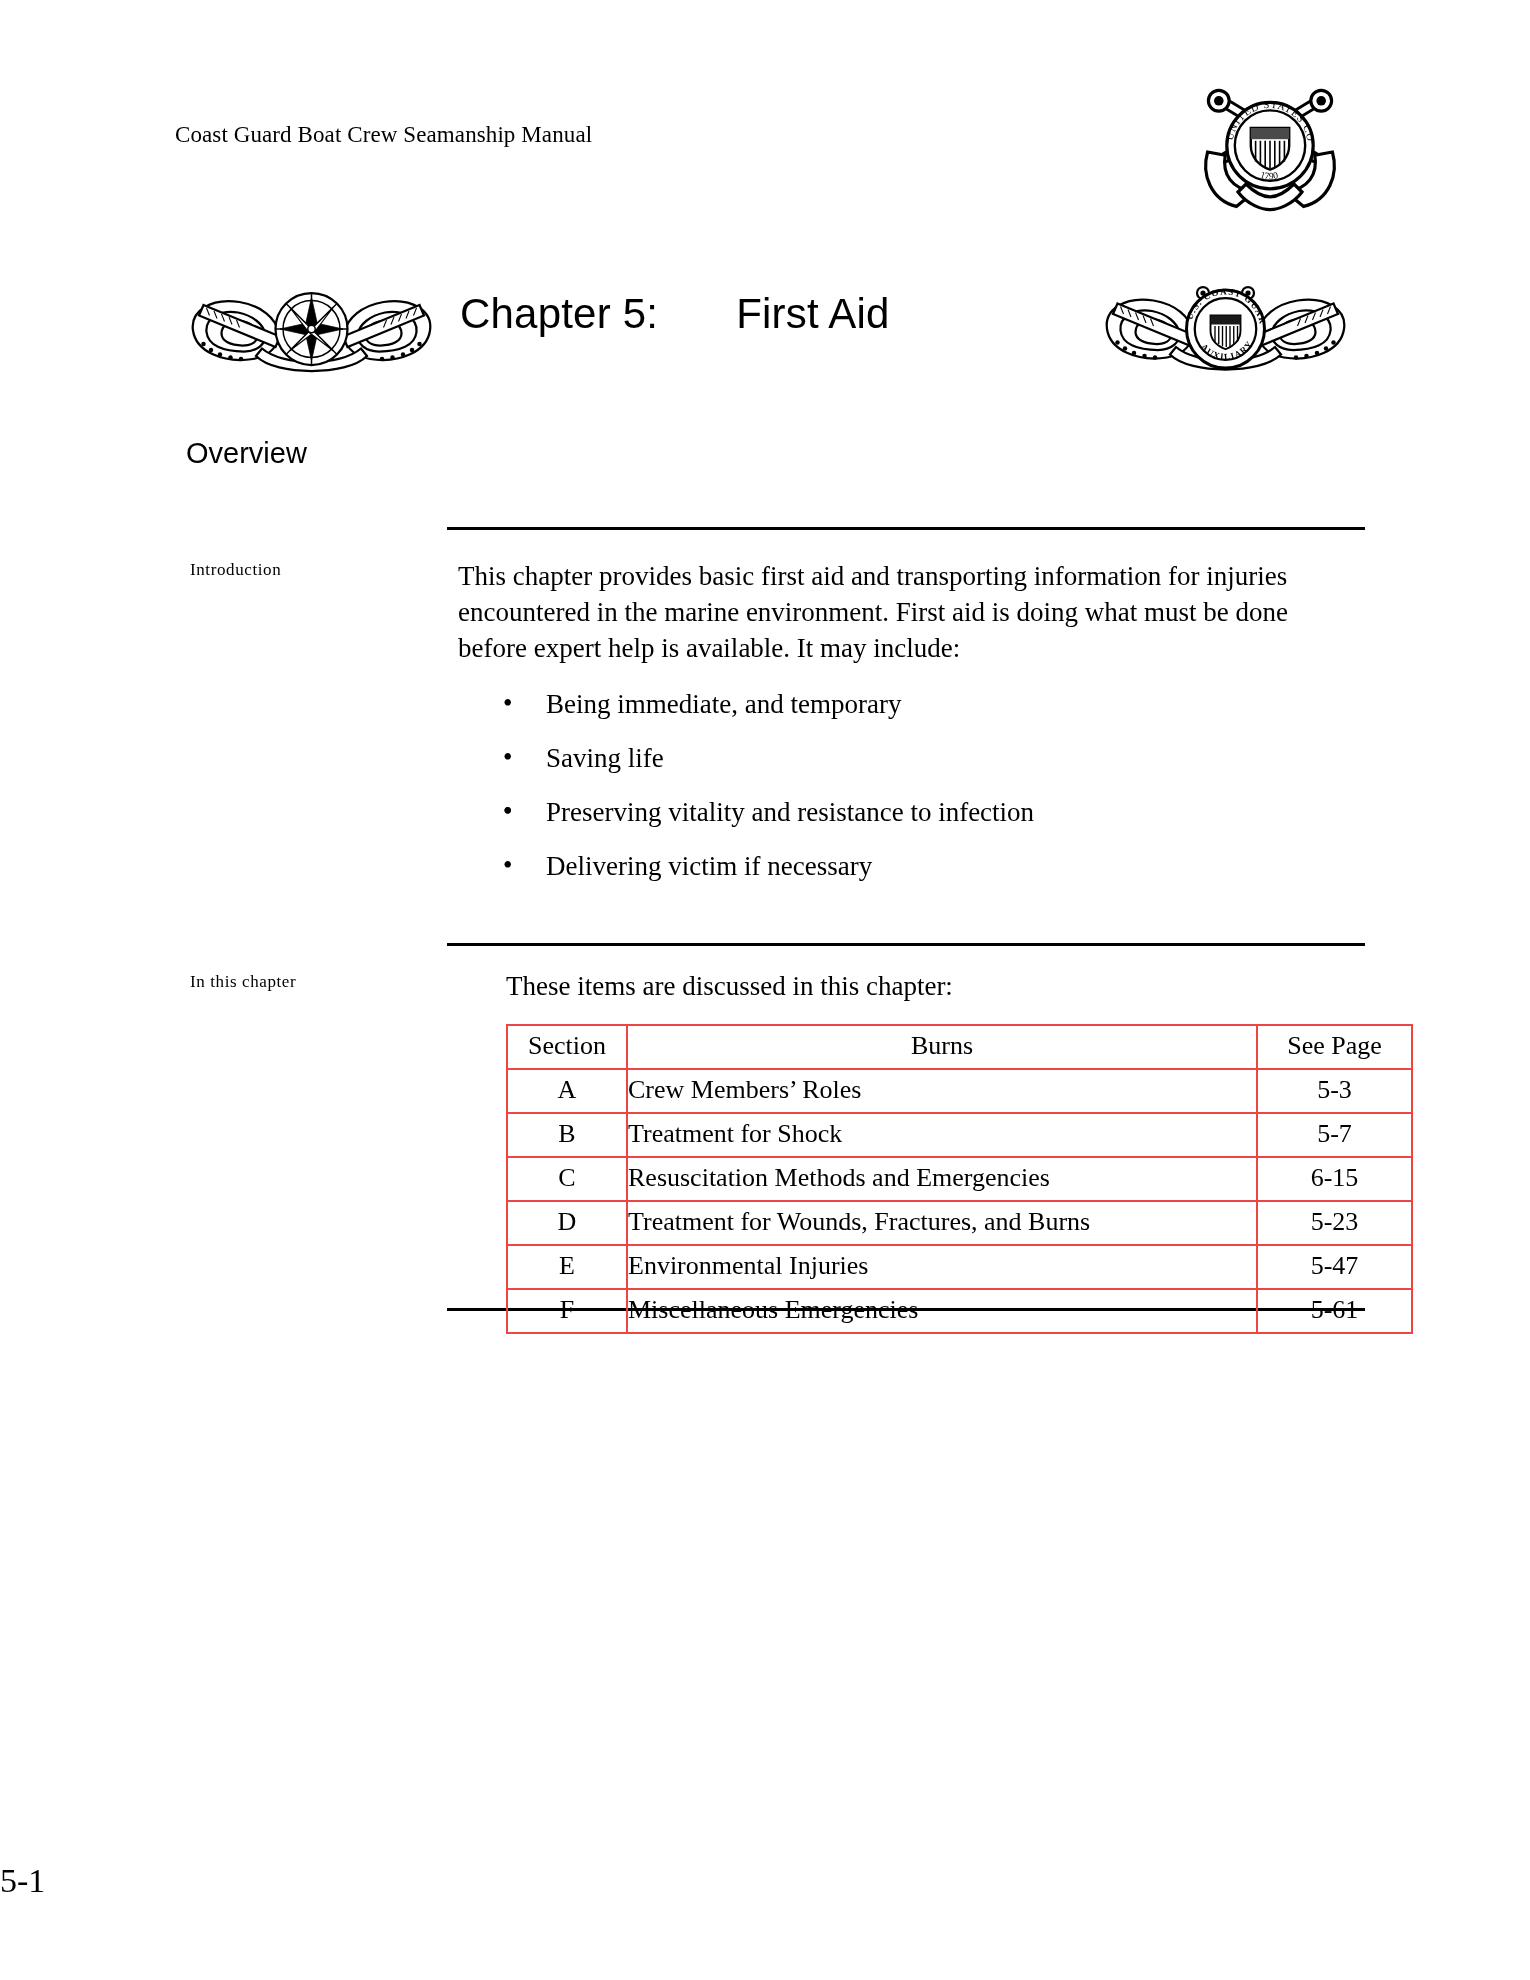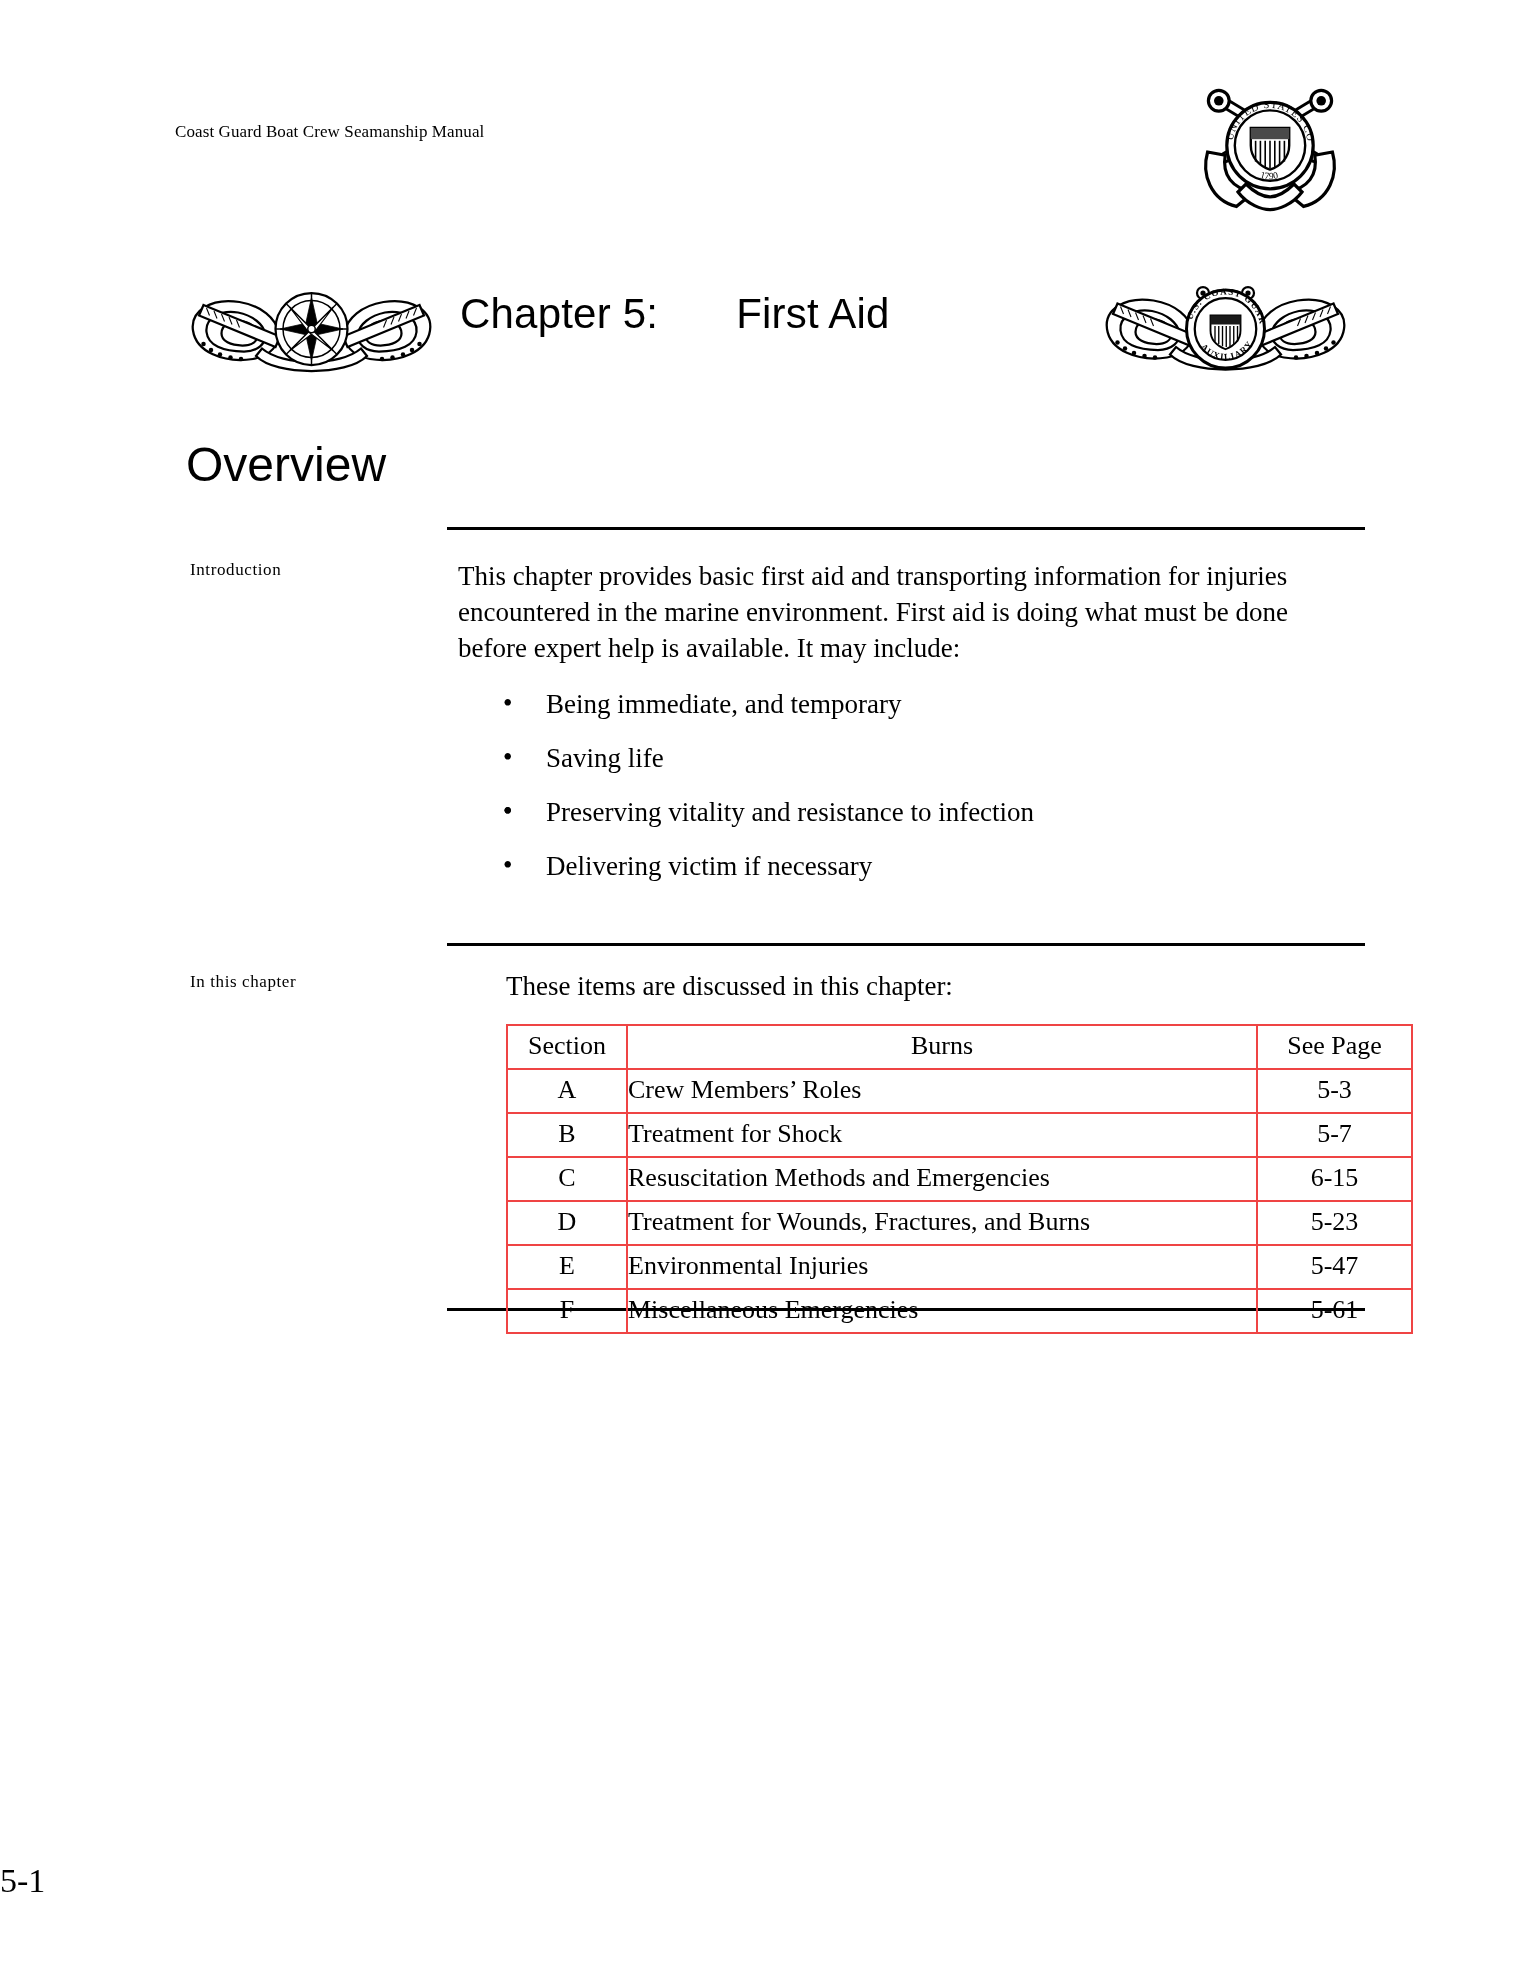--- a/index.html
+++ b/index.html
@@ -20,21 +20,21 @@
     position: absolute;
     inset: 0;
   }
 
   
   .running-header {
     position: absolute;
     left: 175px;
     top: 122px;
     font-family: "Liberation Serif", serif;
-    font-size: 17px;
+    font-size: 23px;
     letter-spacing: 0.1px;
     white-space: nowrap;
   }
 
   .cg-seal {
     position: absolute;
     left: 1190px;
     top: 72px;
     width: 160px;
     height: 160px;
@@ -76,21 +76,21 @@
     justify-content: flex-start;
   }
   .chapter-title .ch-label { margin-right: 78px; }
 
   
   .overview-heading {
     position: absolute;
     left: 186px;
     top: 437px;
     font-family: "Liberation Sans", "DejaVu Sans", sans-serif;
-    font-size: 48px;
+    font-size: 29px;
     font-weight: 400;
     letter-spacing: 0px;
   }
 
   
   .rule {
     position: absolute;
     left: 447px;
     width: 918px;
     height: 0;

